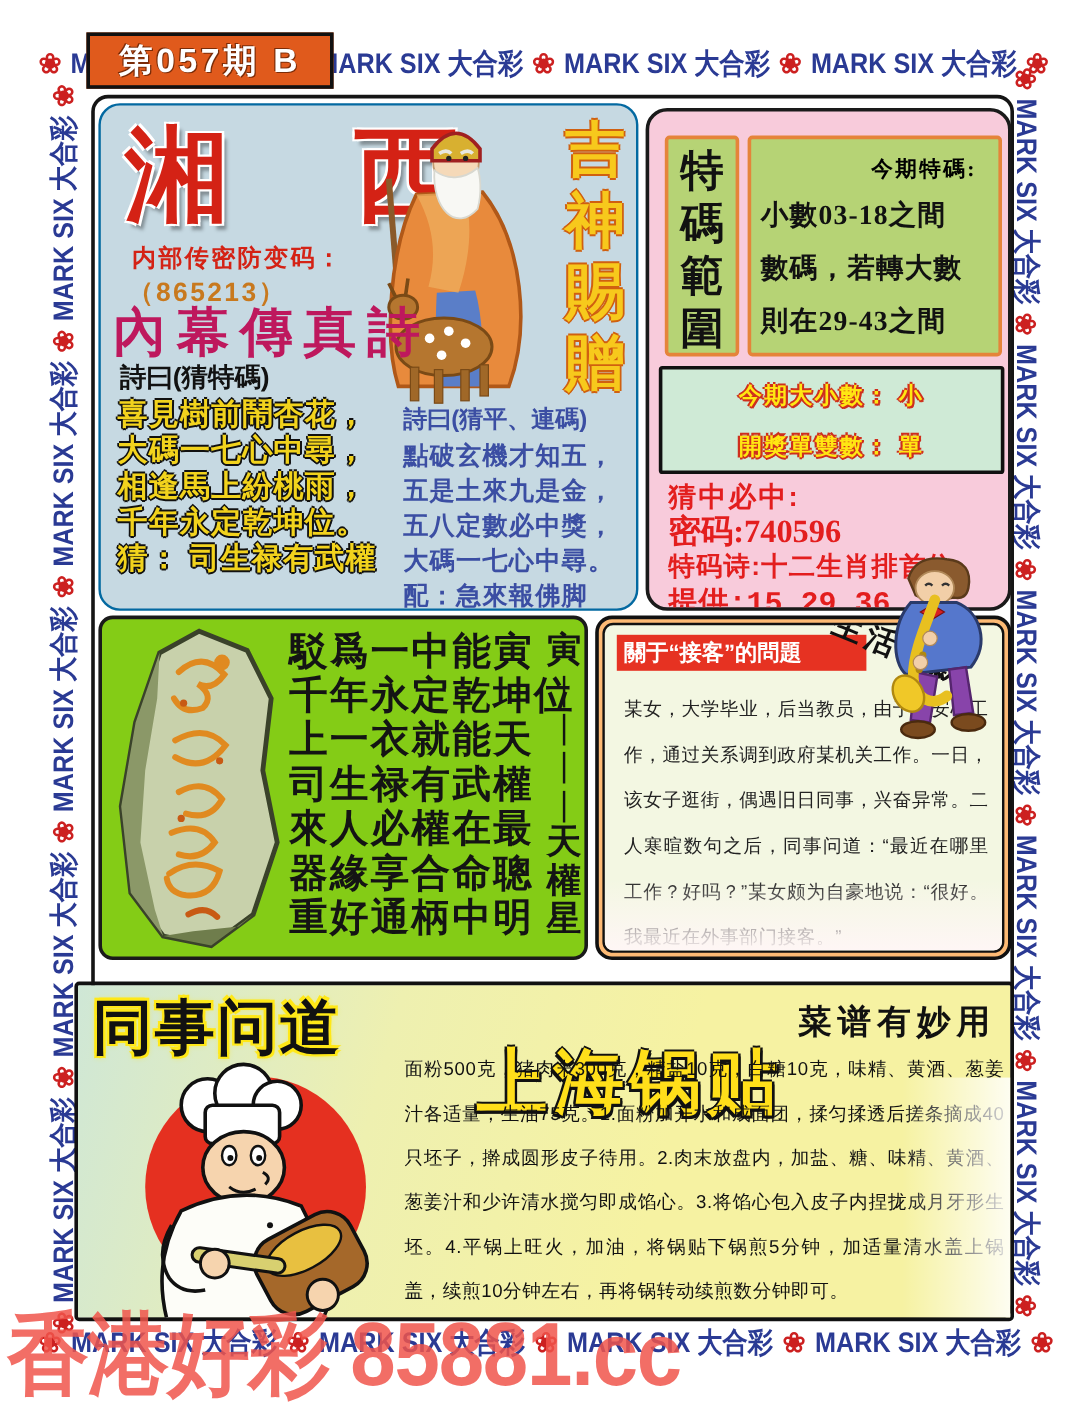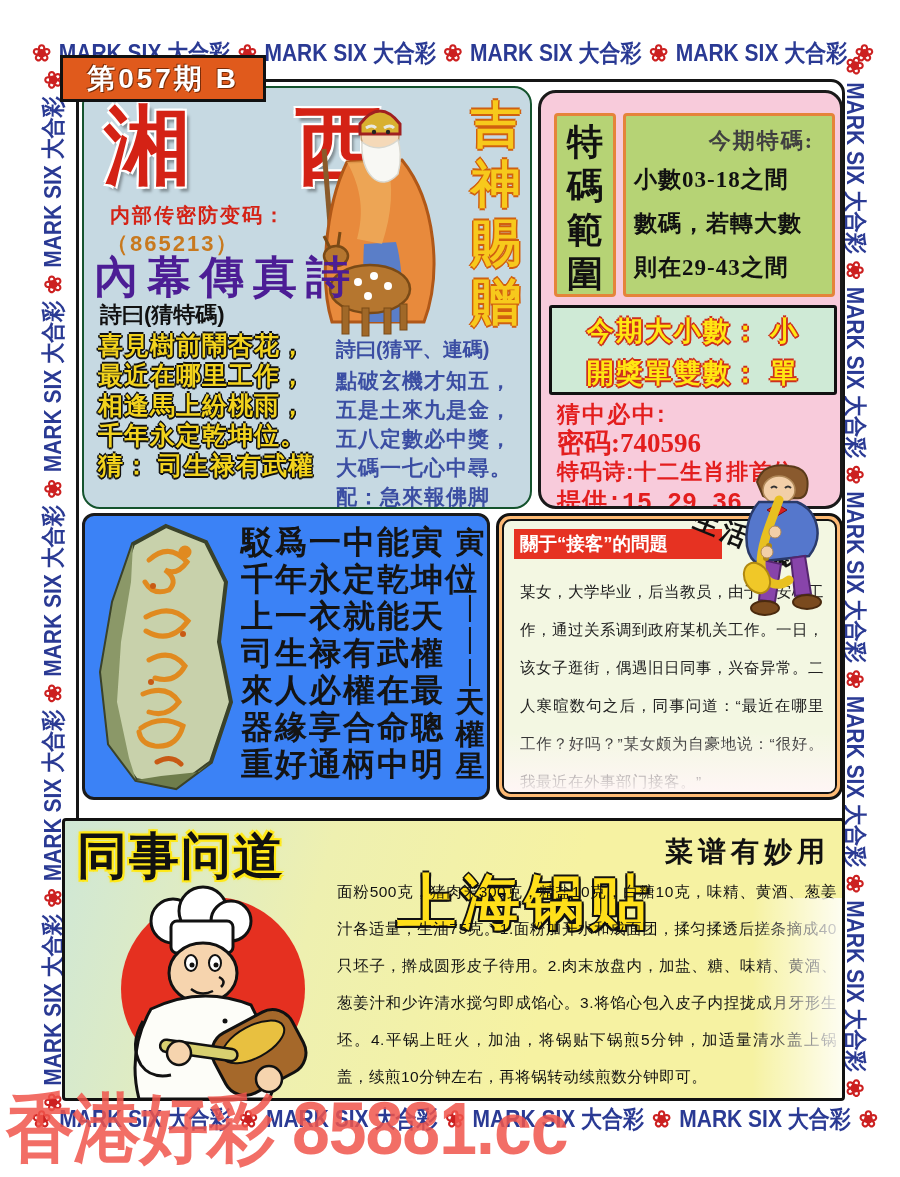--- a/index.html
+++ b/index.html
@@ -12,39 +12,39 @@
   .strip .mk-text { color:#2a3a94; font-weight:700; font-size:21px; transform:scaleY(1.12); }
   .strip .bflower { color:#cc2020; font-size:23px; font-weight:700; }
   .strip-top    { left:32px; top:36px;  width:842px; height:34px; }
   .strip-bottom { left:32px; top:1102px; width:846px; height:34px; }
   .strip-left   { left:36px; top:1112px; width:1042px; height:34px;
                   transform:rotate(-90deg); transform-origin:0 0; }
   .strip-right  { left:872px; top:56px; width:1042px; height:34px;
                   transform:rotate(90deg); transform-origin:0 0; }
 
   
-  .badge { position:absolute; left:60px; top:27px; width:206px; height:47px; z-index:10;
+  .badge { position:absolute; left:72px; top:27px; width:206px; height:47px; z-index:10;
            background:#e05a1c; border:3px solid #111; display:flex; align-items:center; justify-content:center;
            color:#fff; font-size:28px; font-weight:800; letter-spacing:3px;
-           text-shadow:1px 1px 0 #7a2c08, -1px -1px 0 #7a2c08;margin-top:28px; }
+           text-shadow:1px 1px 0 #7a2c08, -1px -1px 0 #7a2c08; }
 
   
   .frame { position:absolute; left:76px; top:79px; width:769px; height:1021px;
            border:3px solid #151515; border-radius:14px; z-index:2; }
 
   
   .panel1 { position:absolute; left:82px; top:86px; width:450px; height:423px; z-index:3;
-            background:#c6d9e2; border:2px solid #14532d; border-radius:18px; overflow:hidden; }
+            background:#c6d9e2; border:2px solid #0369a1; border-radius:18px; overflow:hidden; }
   .xx-title { position:absolute; left:20px; top:0px; font-family:"Liberation Serif",serif;
               font-size:86px; font-weight:900; color:#d42215; letter-spacing:42px; white-space:nowrap;
               text-shadow:2px 2px 0 #fff, -2px -2px 0 #fff, 2px -2px 0 #fff, -2px 2px 0 #fff, 4px 5px 3px rgba(0,0,0,.35); }
   .xx-code-label { position:absolute; left:26px; top:114px; color:#d42215; font-size:20px; font-weight:800; letter-spacing:2px; }
   .xx-code-value { position:absolute; left:22px; top:141px; color:#c8791e; font-size:22px; font-weight:700; letter-spacing:2px; }
   .xx-subtitle { position:absolute; left:10px; top:160px; font-family:"Liberation Serif",serif;
-                 font-size:44px; font-weight:900; color:#4c1d95; letter-spacing:9px; white-space:nowrap; }
+                 font-size:44px; font-weight:900; color:#be185d; letter-spacing:9px; white-space:nowrap; }
   .xx-poem-head { position:absolute; left:16px; top:212px; font-size:22px; font-weight:700; color:#111; }
   .xx-poem { position:absolute; left:14px; top:242px; }
   .xx-poem .pline { display:block; font-size:25px; font-weight:900; line-height:30px; color:#f2d31d;
                     letter-spacing:1px; white-space:nowrap;
                     text-shadow:1.6px 0 0 #111, -1.6px 0 0 #111, 0 1.6px 0 #111, 0 -1.6px 0 #111, 1.2px 1.2px 0 #111, -1.2px 1.2px 0 #111; }
   .gift-col { position:absolute; left:382px; top:8px; width:60px; text-align:center; }
   .gift-col .gchar { display:block; font-size:50px; font-weight:900; line-height:59px; color:#f7c91c;
                      font-family:"Liberation Serif",serif;
                      text-shadow:1.6px 0 0 #d06010, -1.6px 0 0 #d06010, 0 1.6px 0 #d06010, 0 -1.6px 0 #d06010; }
   .blue-poem-head { position:absolute; left:252px; top:248px; color:#3b4ea3; font-size:20px; font-weight:700; white-space:nowrap; }
@@ -53,35 +53,35 @@
 
   
   .panel2 { position:absolute; left:538px; top:90px; width:305px; height:419px; z-index:3;
             background:#f8cbdb; border:3px solid #1a1a1a; border-radius:18px; overflow:hidden; }
   .range-box { position:absolute; left:13px; top:20px; width:62px; height:184px;
                background:#b6d375; border:3px solid #e5843a; border-radius:4px; padding-top:4px; }
   .range-box .vchar { display:block; text-align:center; font-size:36px; font-weight:900; line-height:44px; color:#111; }
   .range-text { position:absolute; left:82px; top:20px; width:212px; height:184px;
                 background:#b6d375; border:3px solid #e5843a; border-radius:4px; padding:8px 8px 0 8px;
                 font-family:"Liberation Serif",serif; }
-  .range-text .rhead { text-align:right; padding-right:10px; font-size:22px; font-weight:800; color:#404040; line-height:34px; letter-spacing:2px; }
+  .range-text .rhead { text-align:right; padding-right:10px; font-size:18px; font-weight:800; color:#000000; line-height:34px; letter-spacing:2px; }
   .range-text .rline { display:block; font-size:23px; font-weight:800; color:#111; line-height:44px; letter-spacing:1px; white-space:nowrap; }
   .bigsmall-box { position:absolute; left:8px; top:212px; width:288px; height:90px;
                   background:#cfead6; border:3px solid #111; border-radius:3px; text-align:center; padding-top:2px; }
-  .bigsmall-box .yline { font-size:27px; font-weight:900; line-height:42px; color:#ffe712; letter-spacing:2px; white-space:nowrap;
+  .bigsmall-box .yline { font-size:19px; font-weight:900; line-height:42px; color:#ffe712; letter-spacing:2px; white-space:nowrap;
                     text-shadow:1.8px 0 0 #cf2f1d, -1.8px 0 0 #cf2f1d, 0 1.8px 0 #cf2f1d, 0 -1.8px 0 #cf2f1d, 1.4px 1.4px 0 #cf2f1d; }
   .guess { position:absolute; left:16px; color:#e31e1e; font-weight:800; white-space:nowrap; }
   .guess-title   { top:306px; font-size:23px; letter-spacing:2px; }
   .guess-pass    { top:332px; font-size:27px; font-family:"Liberation Serif",serif; }
   .guess-poem    { top:364px; font-size:22px; letter-spacing:1px; }
   .guess-provide { top:392px; font-size:25px;font-family:Liberation Mono, monospace; }
 
   
   .panel3 { position:absolute; left:82px; top:513px; width:408px; height:287px; z-index:3;
-            background:#3b82f6; border:3px solid #1a1a1a; border-radius:12px; overflow:hidden; }
+            background:#84cc16; border:3px solid #1a1a1a; border-radius:12px; overflow:hidden; }
   .stone-rows { position:absolute; left:156px; top:8px; }
   .stone-rows .srow { display:block; font-family:"Liberation Serif",serif; font-size:32px; font-weight:900;
                       line-height:37px; letter-spacing:2px; color:#141414; white-space:nowrap; }
   .stone-vcol { position:absolute; left:368px; top:10px; width:34px; text-align:center; }
   .stone-vcol .vchar { display:block; font-family:"Liberation Serif",serif; font-size:29px; font-weight:900; line-height:32px; color:#141414; }
 
   
   .panel4 { position:absolute; left:496px; top:513px; width:347px; height:287px; z-index:3;
             background:#fdba74; border:3px solid #111; border-radius:14px; }
   .joke-inner { position:absolute; inset:3px; border:2px solid #111; border-radius:9px;
@@ -204,21 +204,21 @@
           <circle cx="66" cy="202" r="4" fill="#fff"></circle>
       </svg>
     </div>
 
     <div class="xx-code-label">内部传密防变码：</div>
     <div class="xx-code-value">（865213）</div>
     <div class="xx-subtitle">內幕傳真詩</div>
     <div class="xx-poem-head">詩曰(猜特碼)</div>
     <div class="xx-poem">
         <span class="pline">喜見樹前鬧杏花，</span>
-        <span class="pline">最近在哪里工作，</span>
+        <span class="pline">大碼一七心中尋，</span>
         <span class="pline">相逢馬上紛桃雨，</span>
         <span class="pline">千年永定乾坤位。</span>
         <span class="pline">猜：  司生禄有武權</span>
       </div>
 
     <div class="gift-col">
         <span class="gchar">吉</span>
         <span class="gchar">神</span>
         <span class="gchar">賜</span>
         <span class="gchar">贈</span>

